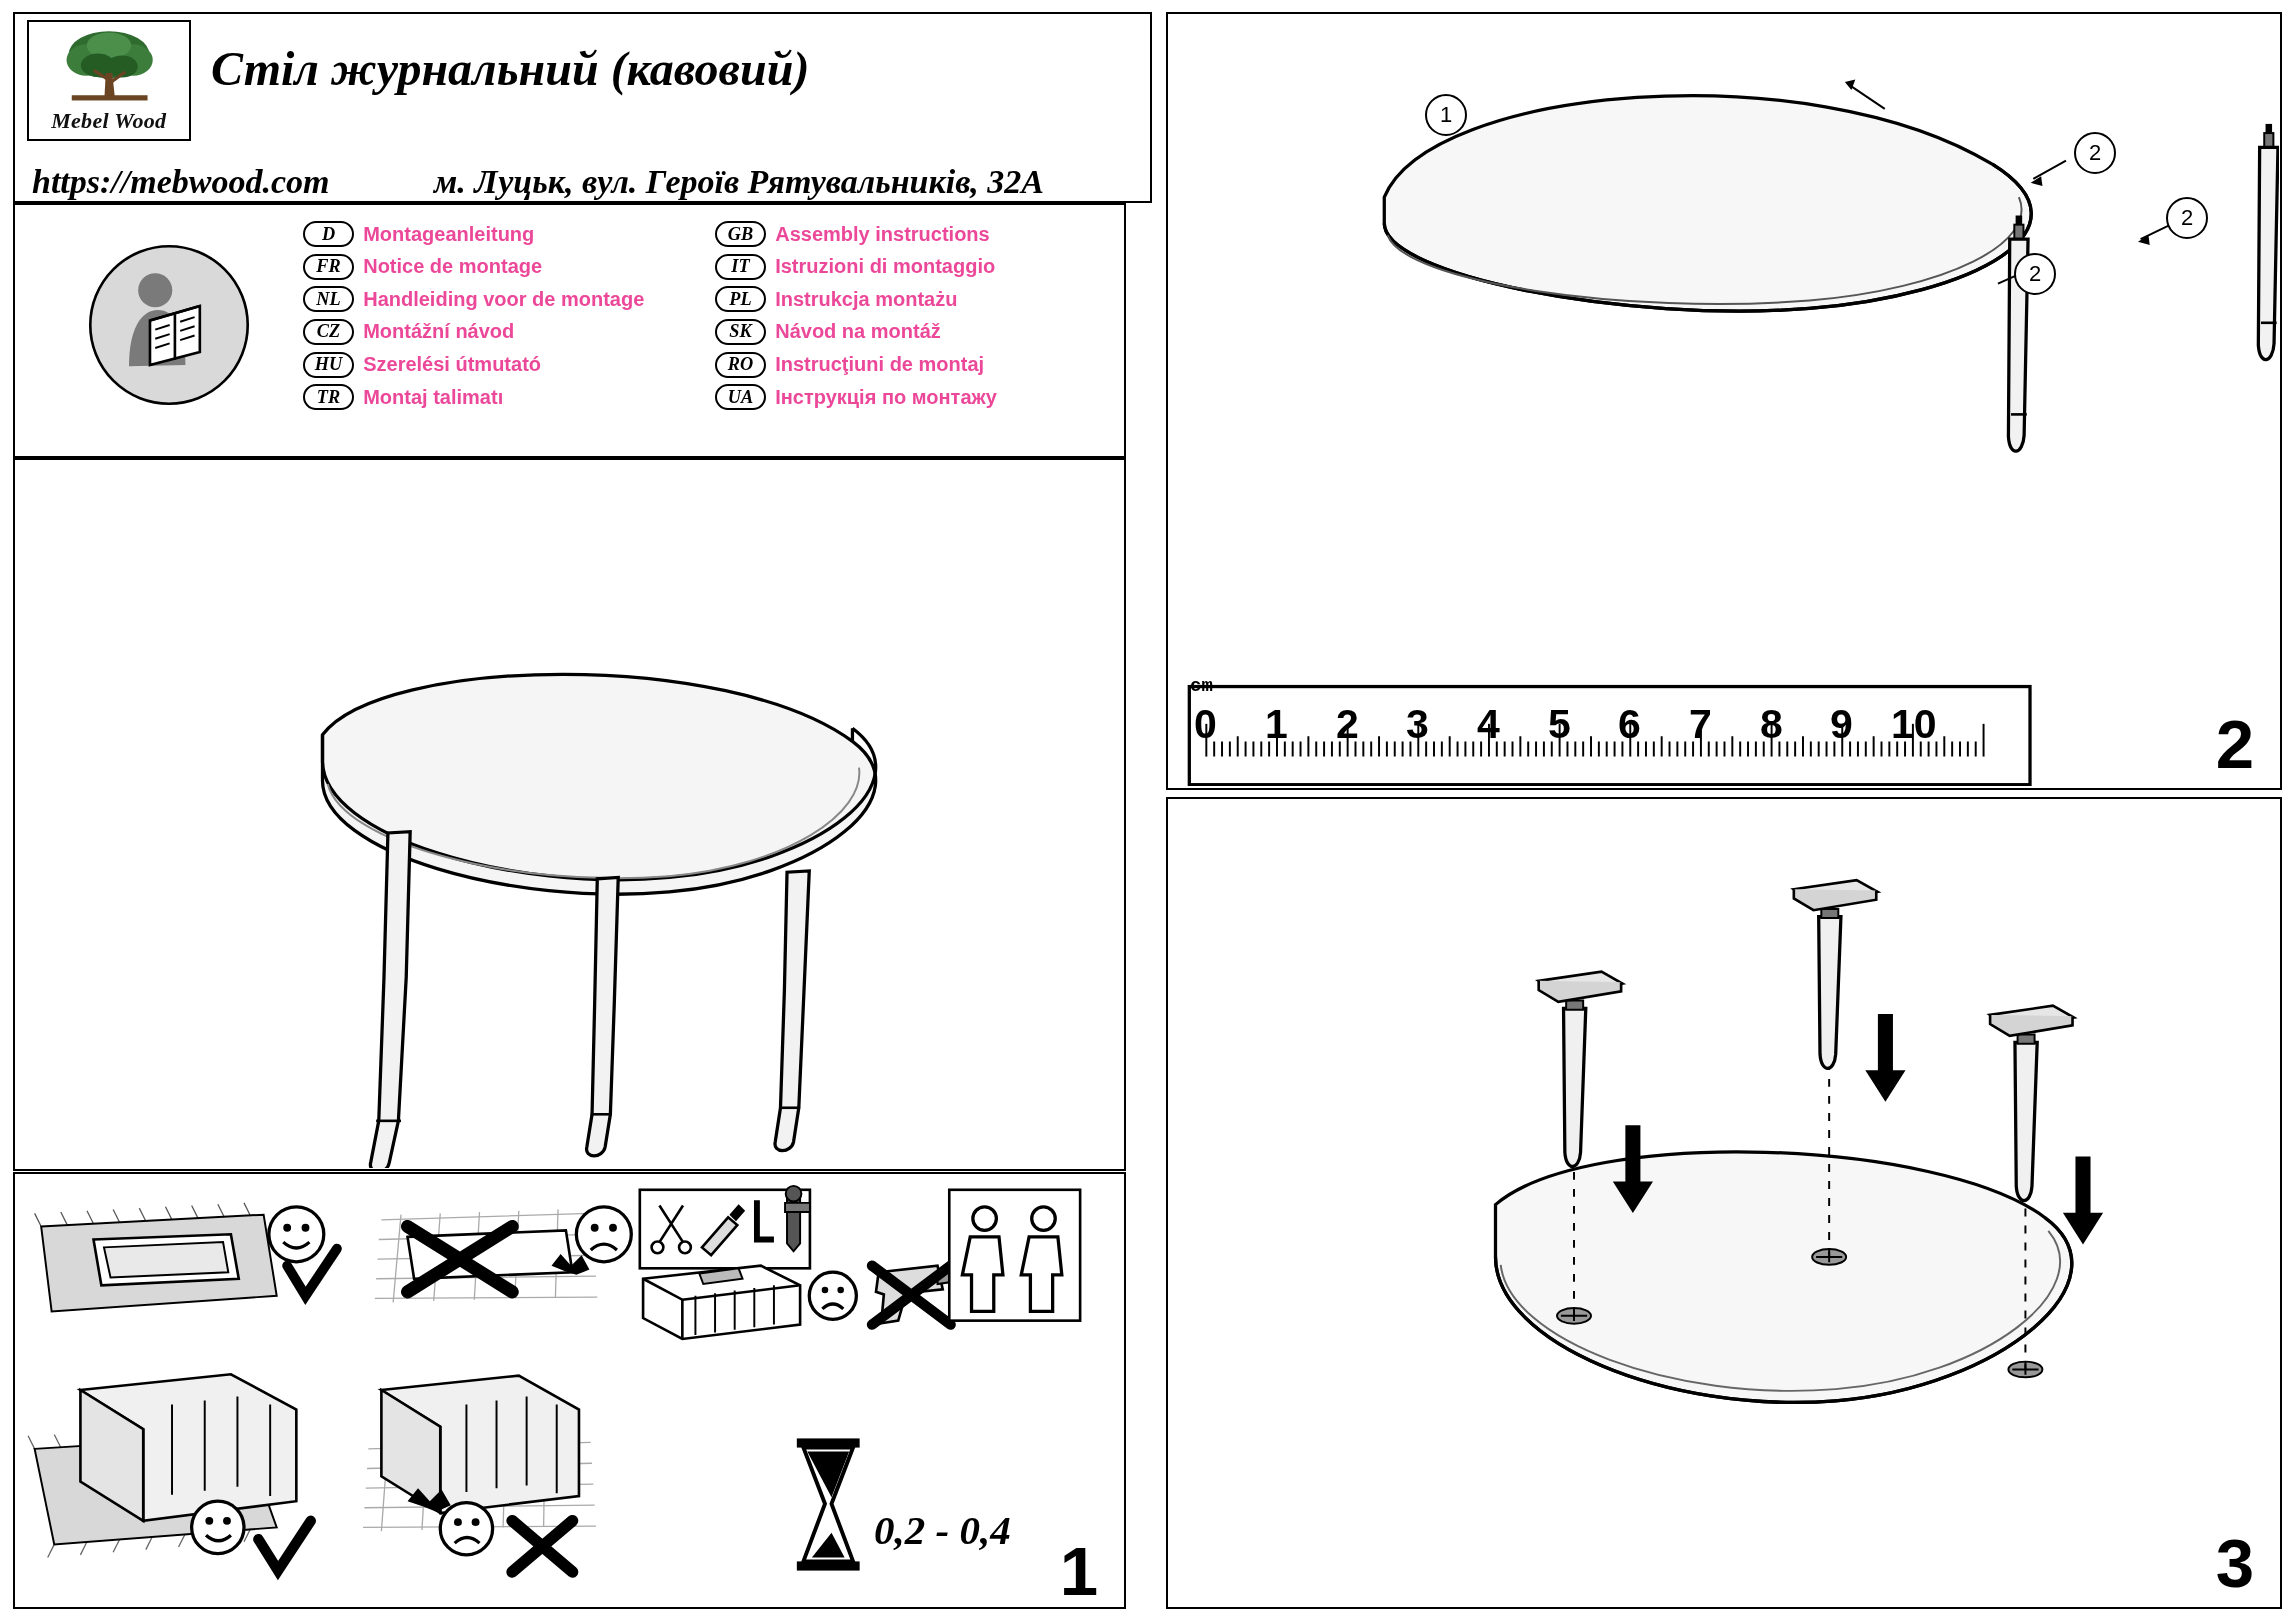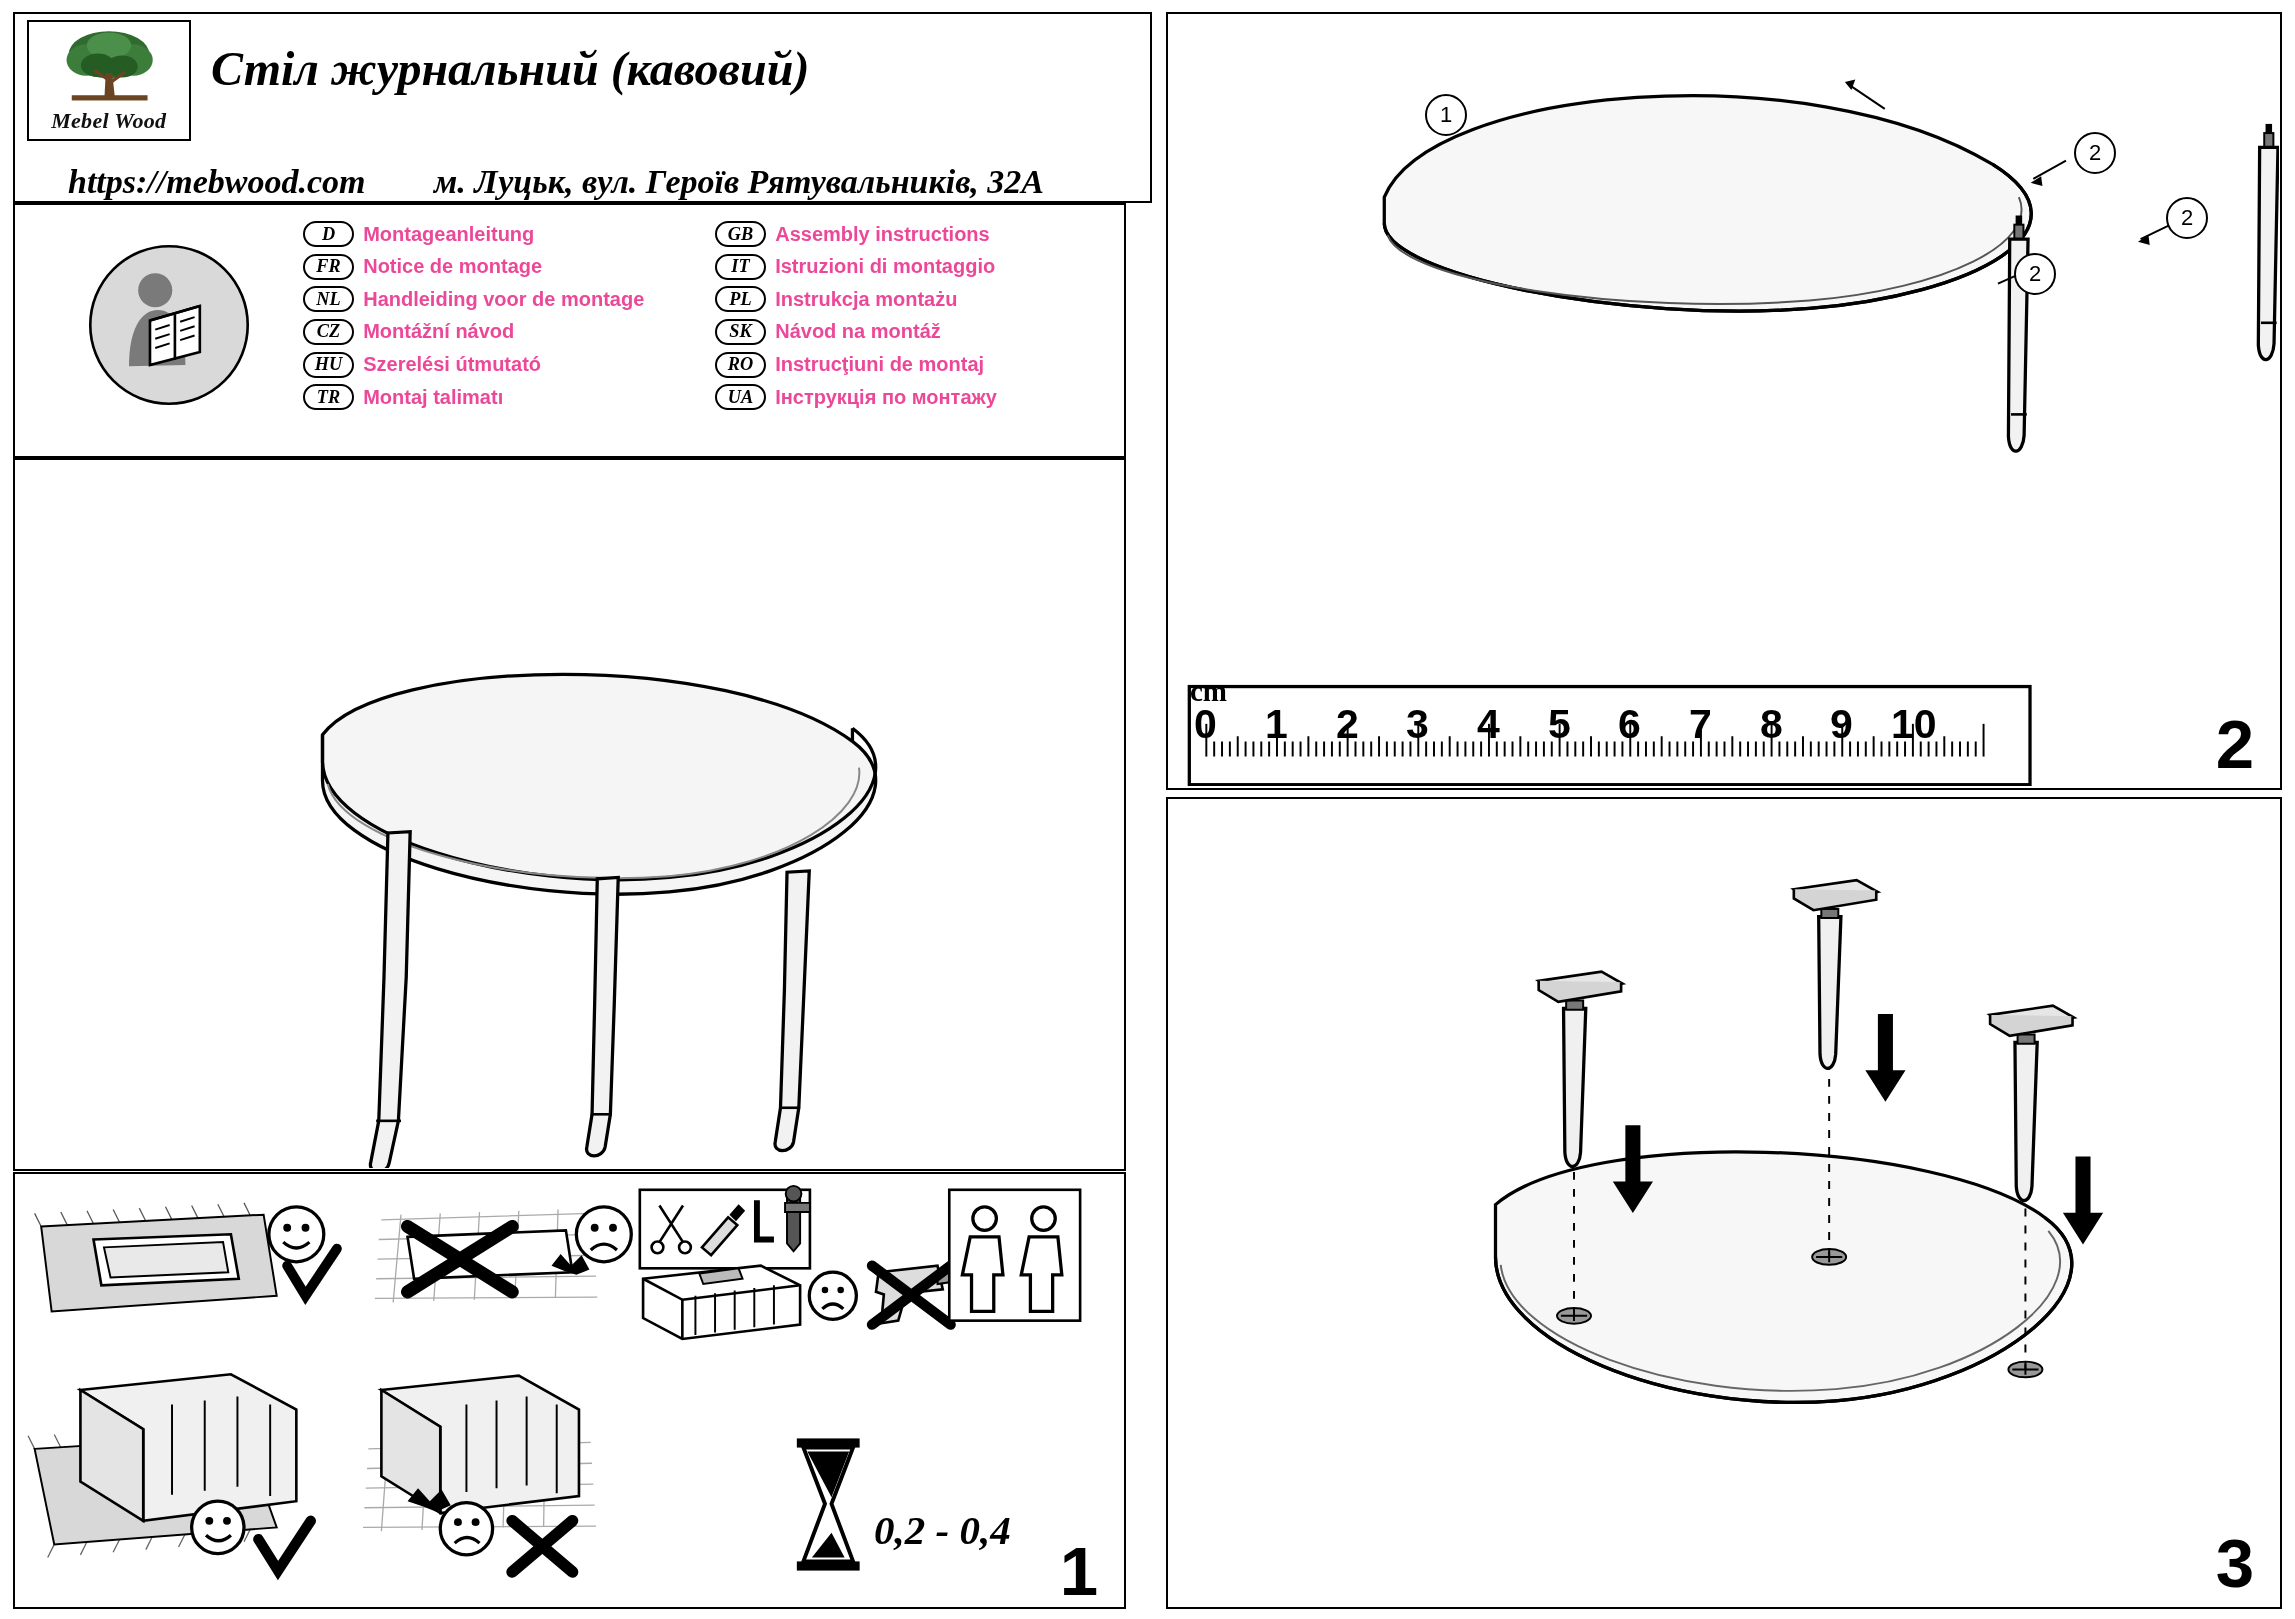--- a/index.html
+++ b/index.html
@@ -78,21 +78,20 @@
   #company-url {
     position: absolute;
     left: 17px;
     top: 149px;
     font-family: "Liberation Serif", serif;
     font-style: italic;
     font-weight: bold;
     font-size: 34px;
     color: #000;
     white-space: nowrap;
-    margin-left: 36px;
   }
   #company-address {
     position: absolute;
     left: 419px;
     top: 149px;
     font-family: "Liberation Serif", serif;
     font-style: italic;
     font-weight: bold;
     font-size: 34px;
     color: #000;
@@ -184,23 +183,23 @@
     height: 1597px;
   }
   #parts-panel {
     left: 0; top: 0; width: 1116px; height: 778px;
   }
   #assembly-panel {
     left: 0; top: 785px; width: 1116px; height: 812px;
   }
   .ruler-label {
     position: absolute;
-    font-family: Liberation Serif, serif;
-    font-weight: bold;
-    font-size: 29px;
+    font-family: Liberation Mono, monospace;
+    font-weight: bold;
+    font-size: 19px;
     color: #000;
   }
   .ruler-digit {
     position: absolute;
     font-family: "Liberation Sans", sans-serif;
     font-weight: bold;
     font-size: 41px;
     color: #000;
   }
   .callout {

